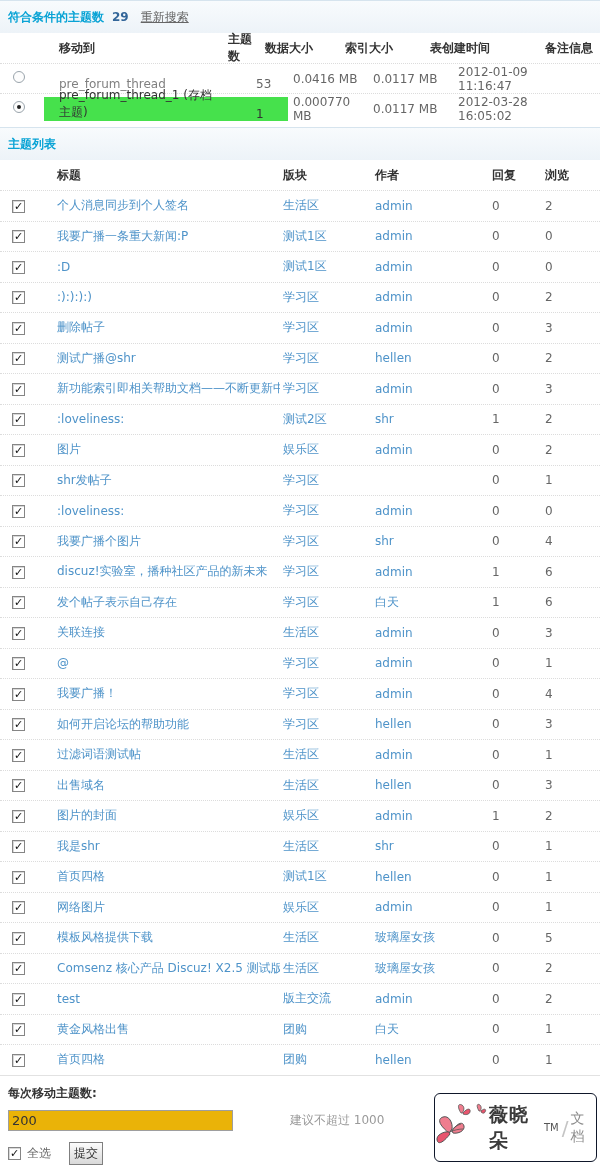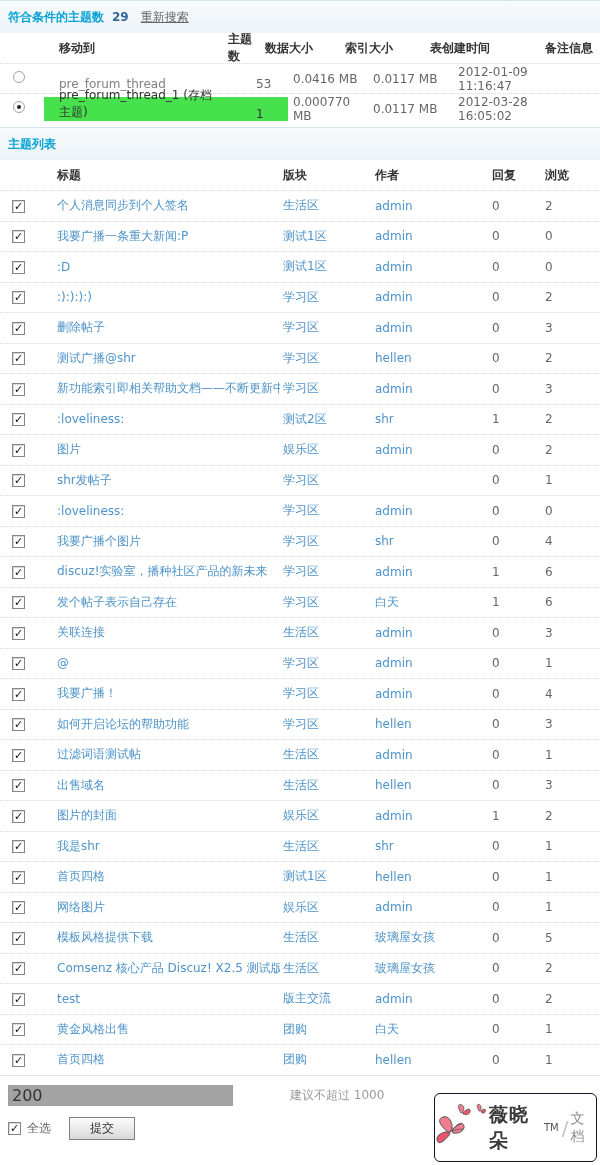--- a/index.html
+++ b/index.html
@@ -51,26 +51,26 @@
   .radio.on::after { content:""; position:absolute; left:3px; top:3px; width:4px; height:4px;
            border-radius:50%; background:#222; }
   .cbx { display:inline-block; width:13px; height:13px; border:1px solid #858585;
          background:#fff; text-align:center; line-height:11px; font-size:11px; color:#111;
          box-shadow:inset 1px 1px 0 #d8d8d8; }
 
   
   .footer { border-top:1px solid #e2e2e2; padding:9px 8px 0 8px; }
   .f-label { font-weight:bold; color:#333; margin-bottom:8px; }
   .f-row { display:flex; align-items:center; }
-  .f-input { width:225px; height:21px; border:1px solid #9e9e9e; background:#a3a3a3;
-             font-family:"DejaVu Sans", sans-serif; font-size:16px; color:#333; padding:0 3px; }
+  .f-input { width:225px; height:21px; border:1px solid #9e9e9e; background:#eab308;
+             font-family:"DejaVu Sans", sans-serif; font-size:13px; color:#333; padding:0 3px; }
   .f-hint { color:#9a9a9a; margin-left:57px; }
   .f-ctrls { display:flex; align-items:center; margin-top:11px; }
   .f-all { margin-left:6px; color:#666; }
-  .btn { margin-left:18px; height:23px; padding:0 20px; border:1px solid #7f7f7f;
+  .btn { margin-left:18px; height:23px; padding:0 4px; border:1px solid #7f7f7f;
          background:linear-gradient(#fcfcfc,#d9d9d9); font-family:"DejaVu Sans", sans-serif;
          font-size:12px; color:#333; cursor:pointer; }
 
   
   .logo-card { position:absolute; right:3px; top:1093px; width:163px; height:69px;
                background:#fff; border:1px solid #0f172a; border-radius:6px;
                display:flex; align-items:center; justify-content:center; }
   .logo-inner { display:flex; align-items:center; }
   .logo-text { font-weight:bold; font-size:19px; color:#3a3a3a; letter-spacing:1px; }
   .logo-tm { font-size:10px; color:#555; vertical-align:top; }
@@ -367,20 +367,21 @@
           <span class="c-title"><a class="lnk">首页四格</a></span>
           <span class="c-forum"><a class="lnk">团购</a></span>
           <span class="c-auth"><a class="lnk">hellen</a></span>
           <span class="c-rep">0</span>
           <span class="c-view">1</span>
         </div>
       </div>
   </div>
 
   <div class="footer">
+    <div class="f-label">每次移动主题数:</div>
     <div class="f-row">
       <input class="f-input" type="text" value="200" style="">
       <span class="f-hint">建议不超过 1000</span>
     </div>
     <div class="f-ctrls">
       <span class="cbx">✓</span>
       <span class="f-all">全选</span>
       <button class="btn">提交</button>
     </div>
   </div>

